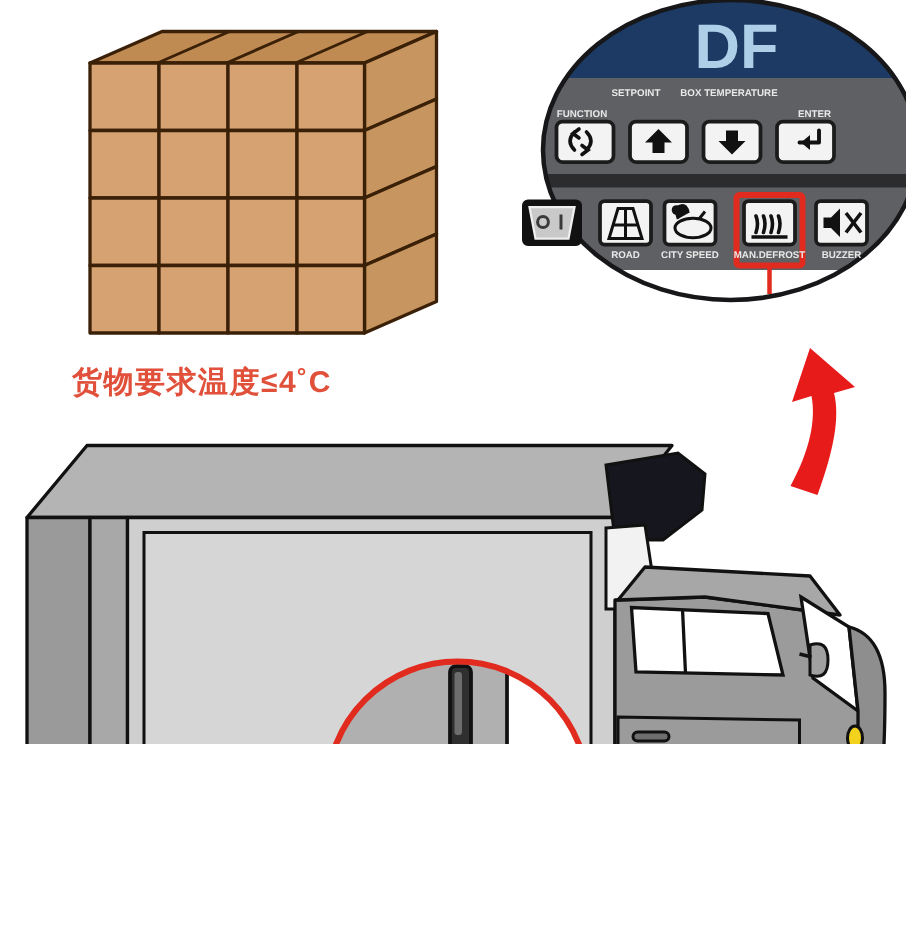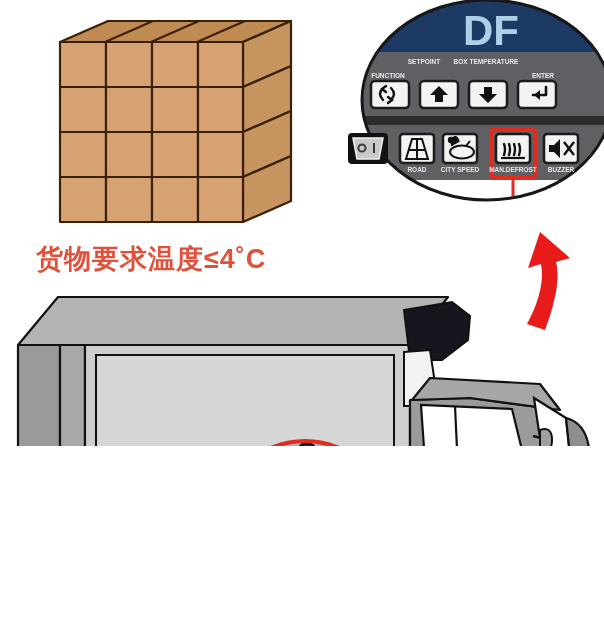--- a/index.html
+++ b/index.html
@@ -6,32 +6,32 @@
     margin: 0;
     padding: 0;
     background: #ffffff;
   }
   body {
     font-family: "Liberation Sans", "DejaVu Sans", sans-serif;
   }
   #stage {
     position: relative;
     width: 604px;
-    height: 446px;
+    height: 496px;
     background: #ffffff;
     overflow: hidden;
   }
   .abs { position: absolute; }
 
   
   #cargo-caption {
-    left: 36px;
+    left: 48px;
     top: 241px;
     width: 290px;
-    font-size: 27px;
+    font-size: 20px;
     font-weight: bold;
     color: #e0503a;
     letter-spacing: 1px;
     white-space: nowrap;
   }
 
   
   #defrost-caption {
     left: 385px;
     top: 188px;

